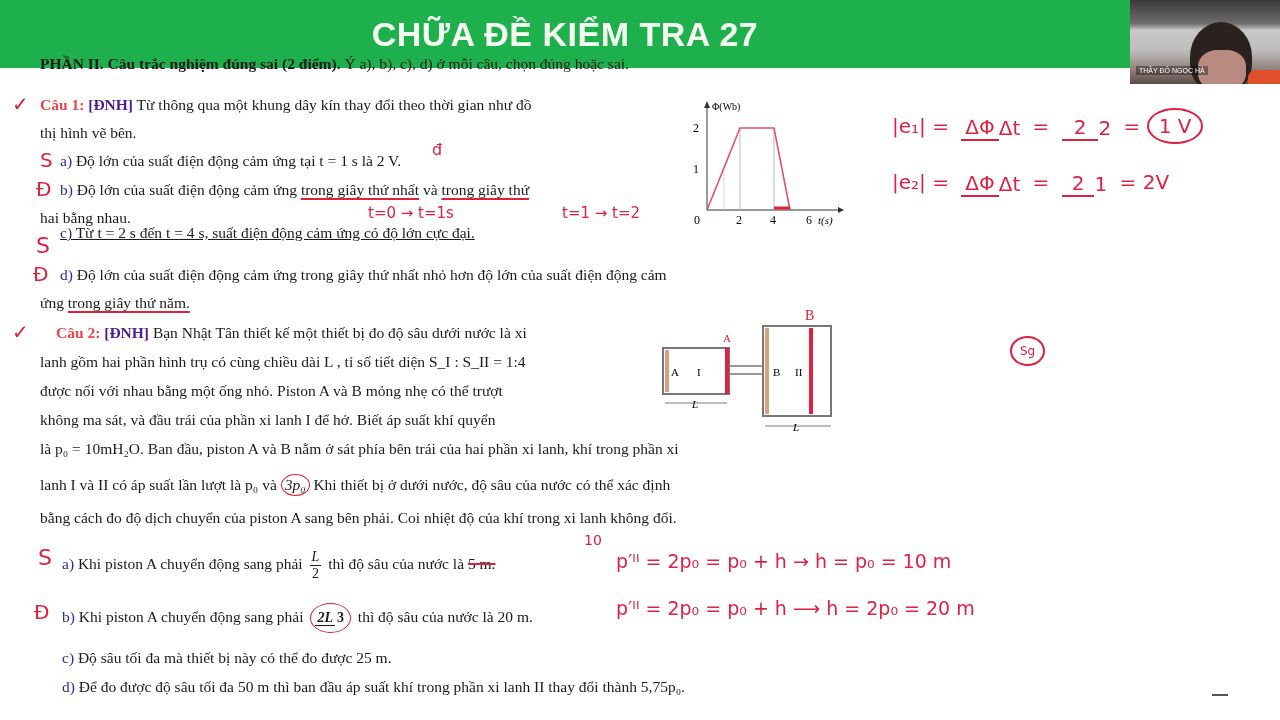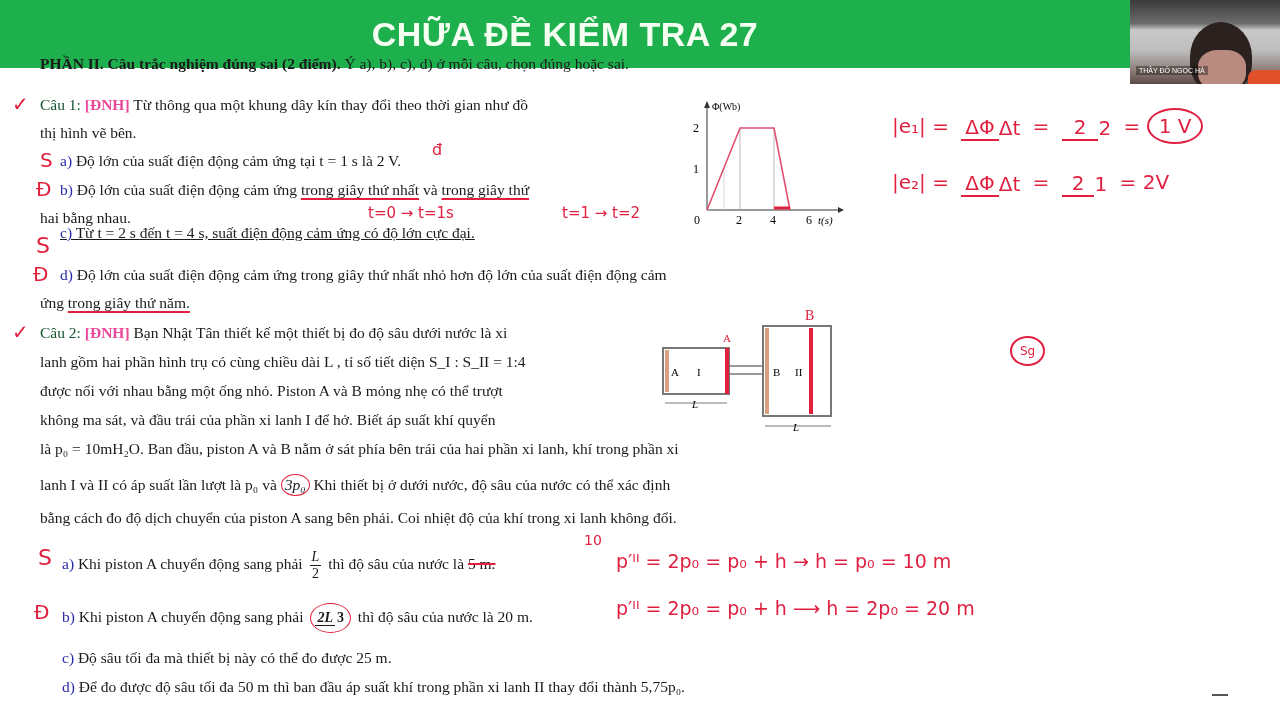--- a/index.html
+++ b/index.html
@@ -30,22 +30,22 @@
   .webcam .shirt {
     position: absolute; left: 118px; top: 70px; width: 40px; height: 20px; background: #e0502a; border-radius: 8px;
   }
   .webcam .name-tag {
     position: absolute; left: 6px; top: 66px; font-family: "Liberation Sans", sans-serif;
     font-size: 7px; color: #ffffff; background: rgba(0,0,0,0.35); padding: 1px 3px;
   }
 
   .line { position: absolute; font-size: 15.5px; white-space: nowrap; line-height: 20px; }
   .bold { font-weight: bold; }
-  .blue { color: #14532d; font-weight: normal; }
-  .red-b { color: #ec4899; font-weight: bold; }
+  .blue { color: #ef4444; font-weight: bold; }
+  .red-b { color: #4c1d95; font-weight: bold; }
   .blue-n { color: #2a2aa8; }
   .mark { position: absolute; color: #e0203c; font-family: "DejaVu Sans", sans-serif; font-size: 20px; line-height: 20px; }
   .u-ink { text-decoration: underline; text-decoration-color: #e0203c; text-decoration-thickness: 1.5px; text-underline-offset: 3px; }
   .strike { text-decoration: line-through; text-decoration-color: #e0203c; text-decoration-thickness: 2px; }
   .frac { display: inline-flex; flex-direction: column; align-items: center; vertical-align: middle; font-size: 14px; line-height: 16px; margin: 0 3px; }
   .frac .num { border-bottom: 1px solid #1a1a1a; padding: 0 2px; font-style: italic; }
   .frac .den { padding: 0 2px; }
   .circ { display: inline-block; border: 1.5px solid #e0203c; border-radius: 50%; padding: 0 3px; }
   .ital { font-style: italic; }
 
@@ -150,21 +150,21 @@
     </span>
   =
   <span class="hfrac">
       <span class="num" style="padding:0 10px;">2</span>
       <span>1</span>
     </span>
   <span>= 2V</span>
 </div>
 
 <span class="mark" style="left:12px; top:322px;">✓</span>
-<div class="line" style="left:40px; top:323px;">
+<div class="line" style="left:56px; top:323px;">
   <span class="blue">Câu 2:</span>
   <span class="red-b">[ĐNH]</span><span> Bạn Nhật Tân thiết kế một thiết bị đo độ sâu dưới nước là xi</span>
 </div>
 <div class="line" style="left:40px; top:352px;">lanh gồm hai phần hình trụ có cùng chiều dài  L , tỉ số tiết diện S_I : S_II = 1:4</div>
 <div class="line" style="left:40px; top:381px;">được nối với nhau bằng một ống nhỏ. Piston A và B mỏng nhẹ có thể trượt</div>
 <div class="line" style="left:40px; top:410px;">không ma sát, và đầu trái của phần xi lanh I để hở. Biết áp suất khí quyển</div>
 <div class="line" style="left:40px; top:439px;">là  p₀ = 10mH₂O. Ban đầu, piston A và B nằm ở sát phía bên trái của hai phần xi lanh, khí trong phần xi</div>
 <div class="line" style="left:40px; top:474px;">
   <span>lanh I và II có áp suất lần lượt là  p₀  và </span><span class="circ ital">3p₀</span><span> Khi thiết bị ở dưới nước, độ sâu của nước có thể xác định</span>
 </div>

